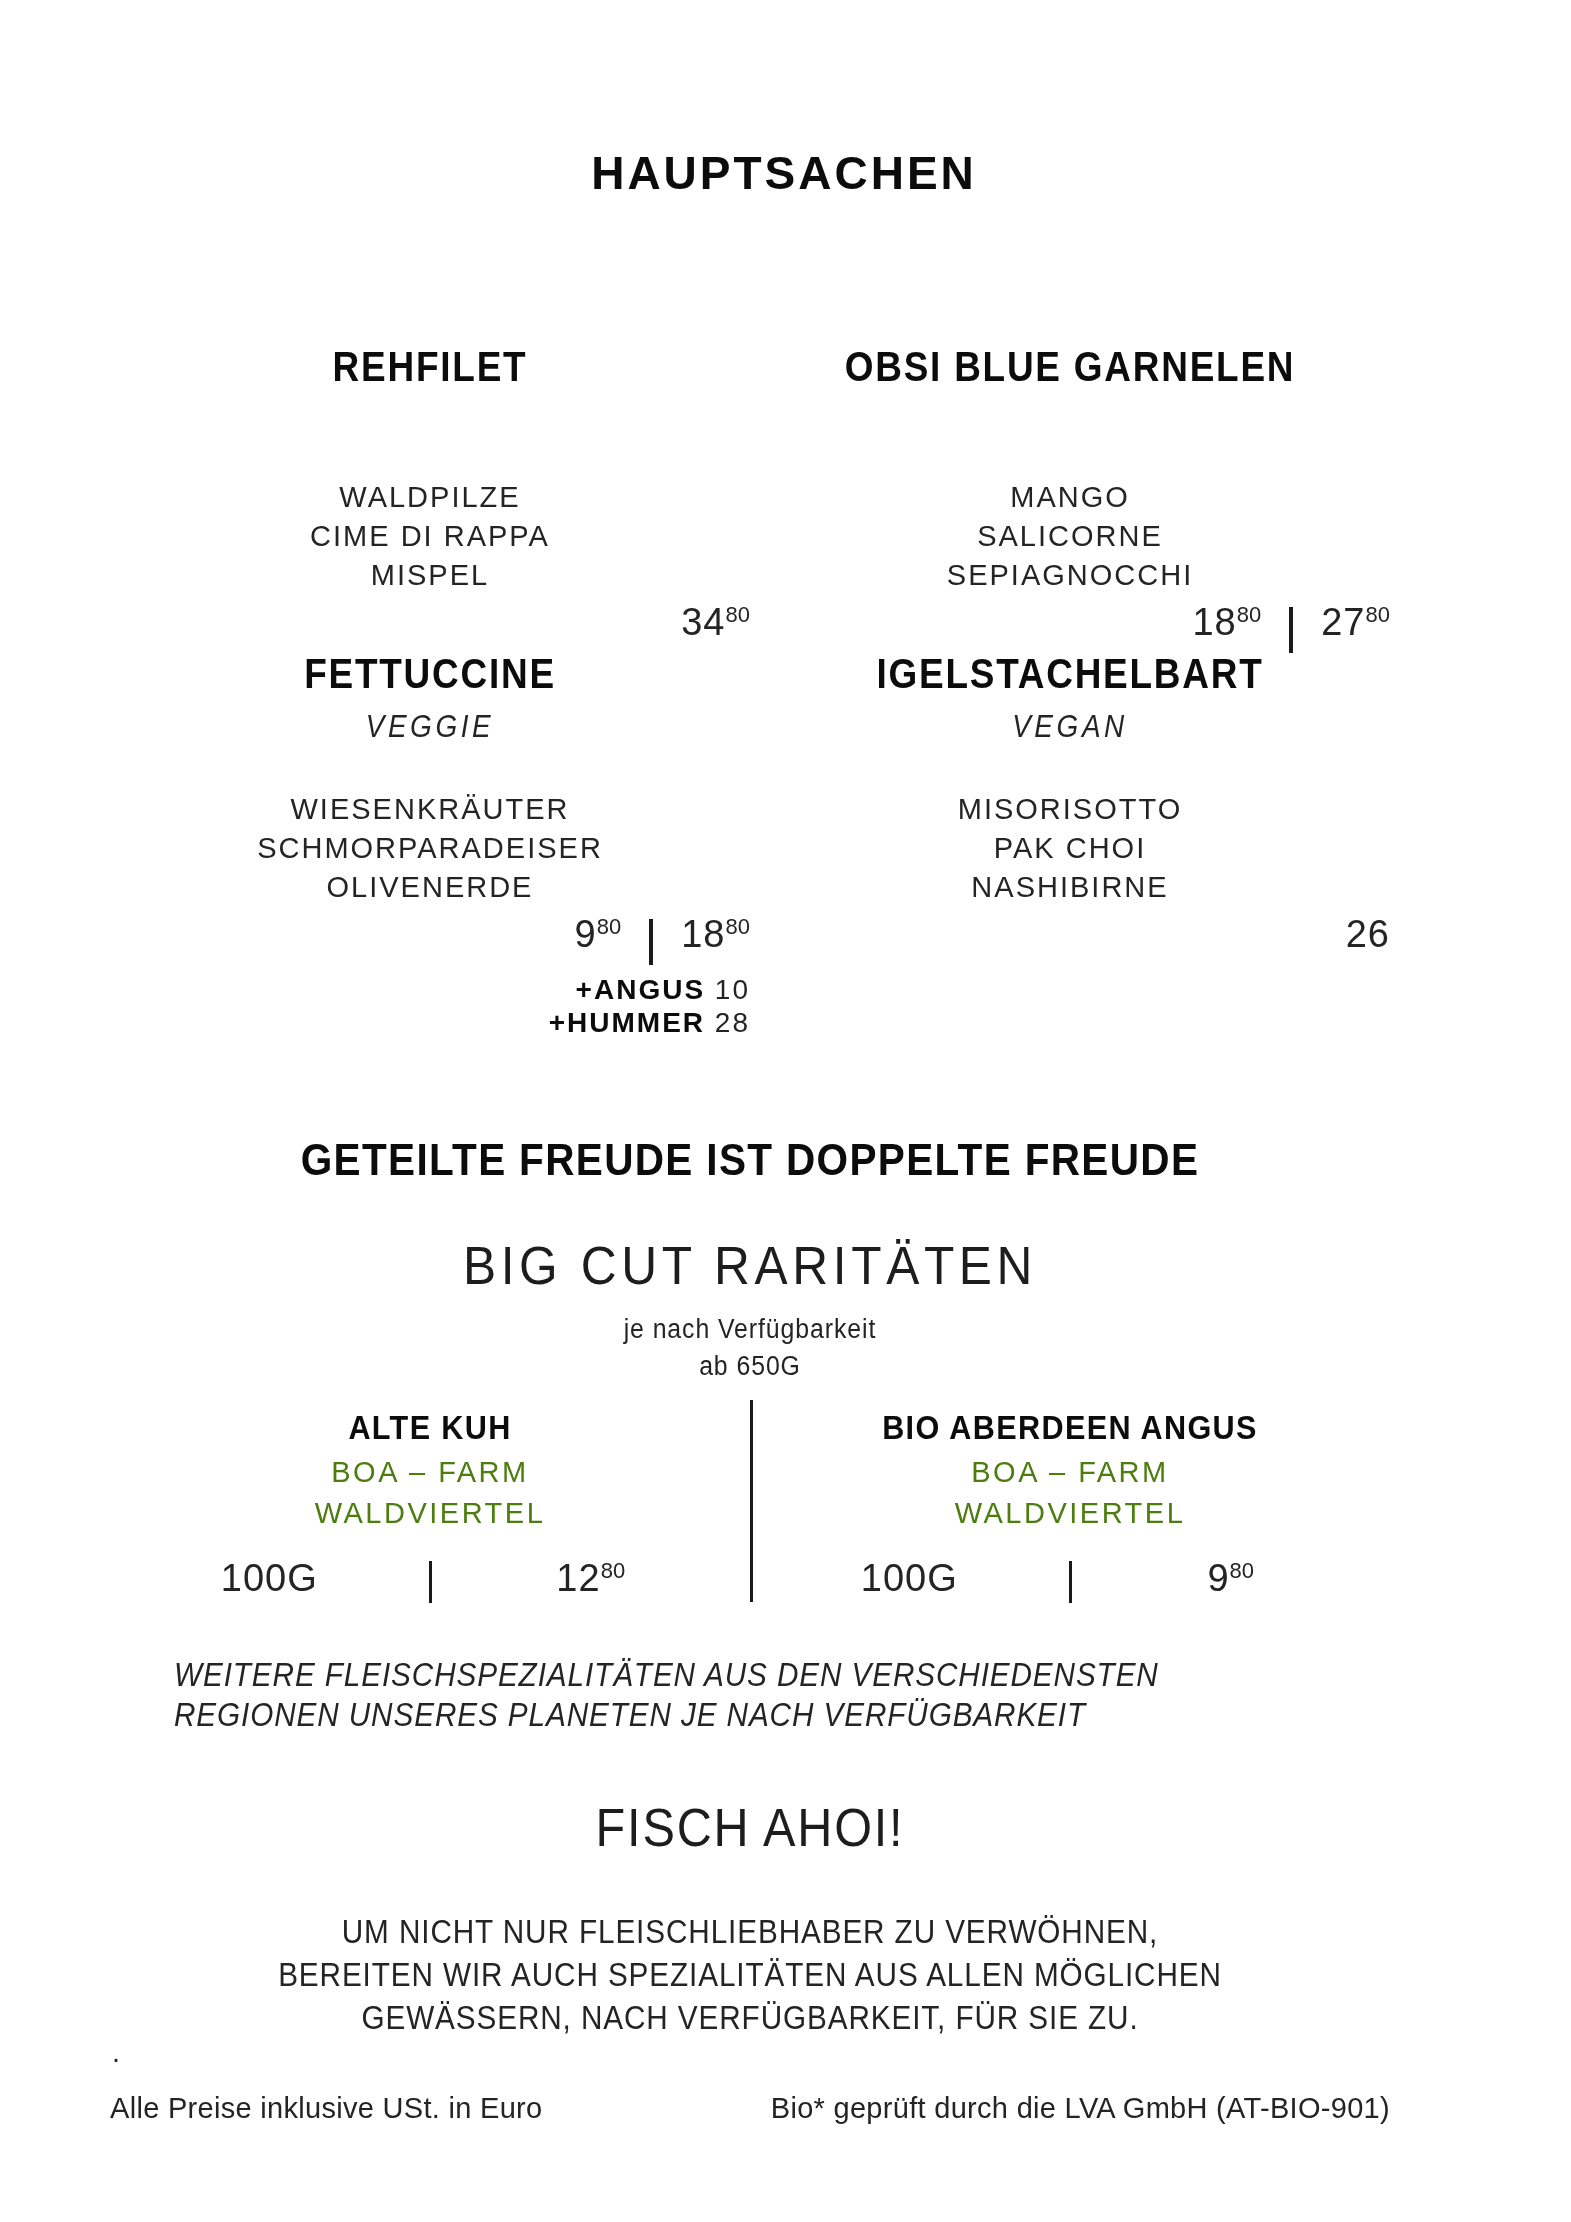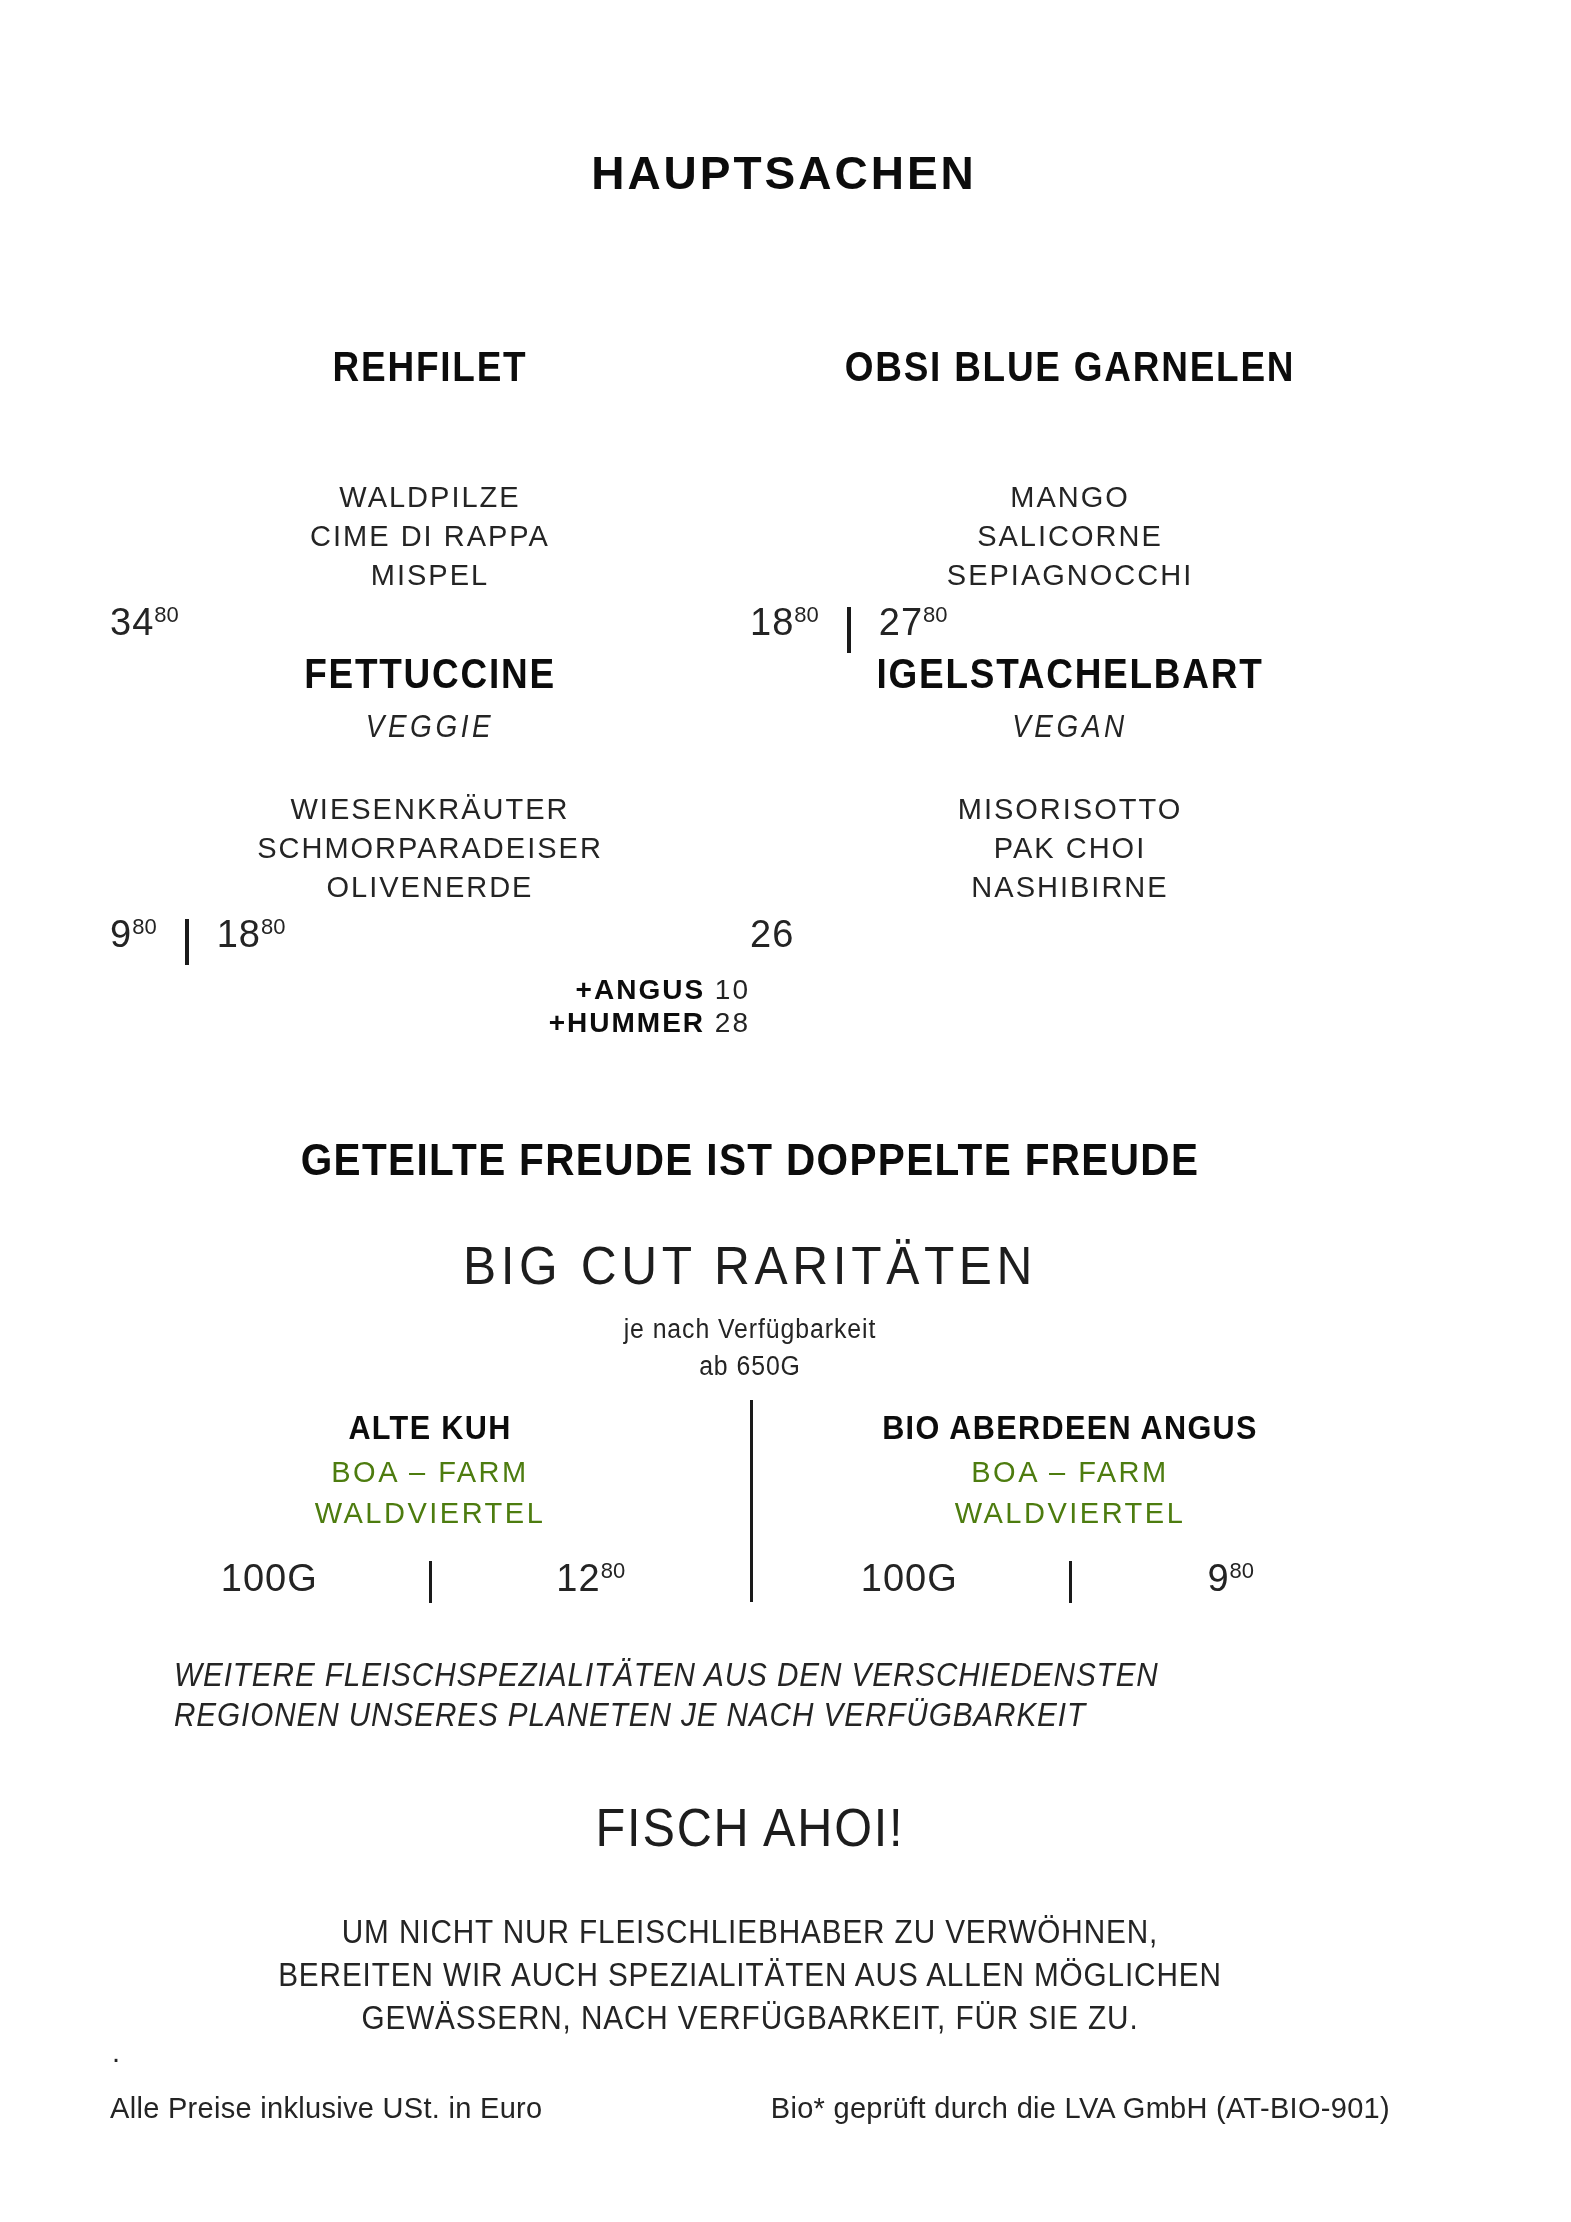--- a/index.html
+++ b/index.html
@@ -47,21 +47,21 @@
     color: #242424; line-height: 1;
   }
   .dish .ingredients { margin-top: 90px; }
   .dish.has-sub .ingredients { margin-top: 48px; }
   .ingredients div {
     font-size: 29px; letter-spacing: 2px; line-height: 39px;
     color: #242424;
   }
   .price-row {
     margin-top: 2px; height: 50px;
-    display: flex; align-items: center; justify-content: flex-start; gap: 28px;
+    display: flex; align-items: center; justify-content: flex-end; gap: 28px;
   }
   .price { font-size: 38px; color: #242424; letter-spacing: 1px; white-space: nowrap; }
   .sup { font-size: 22px; position: relative; top: -13px; letter-spacing: 0; }
   .pair-divider {
     width: 4px; height: 46px; background: #1a1a1a;
     position: relative; top: 8px;
   }
   .addons { margin-top: 14px; text-align: right; }
   .addons div { font-size: 28px; line-height: 33px; color: #242424; letter-spacing: 2px; }
   .addon-label { font-weight: 700; color: #0c0c0c; }

